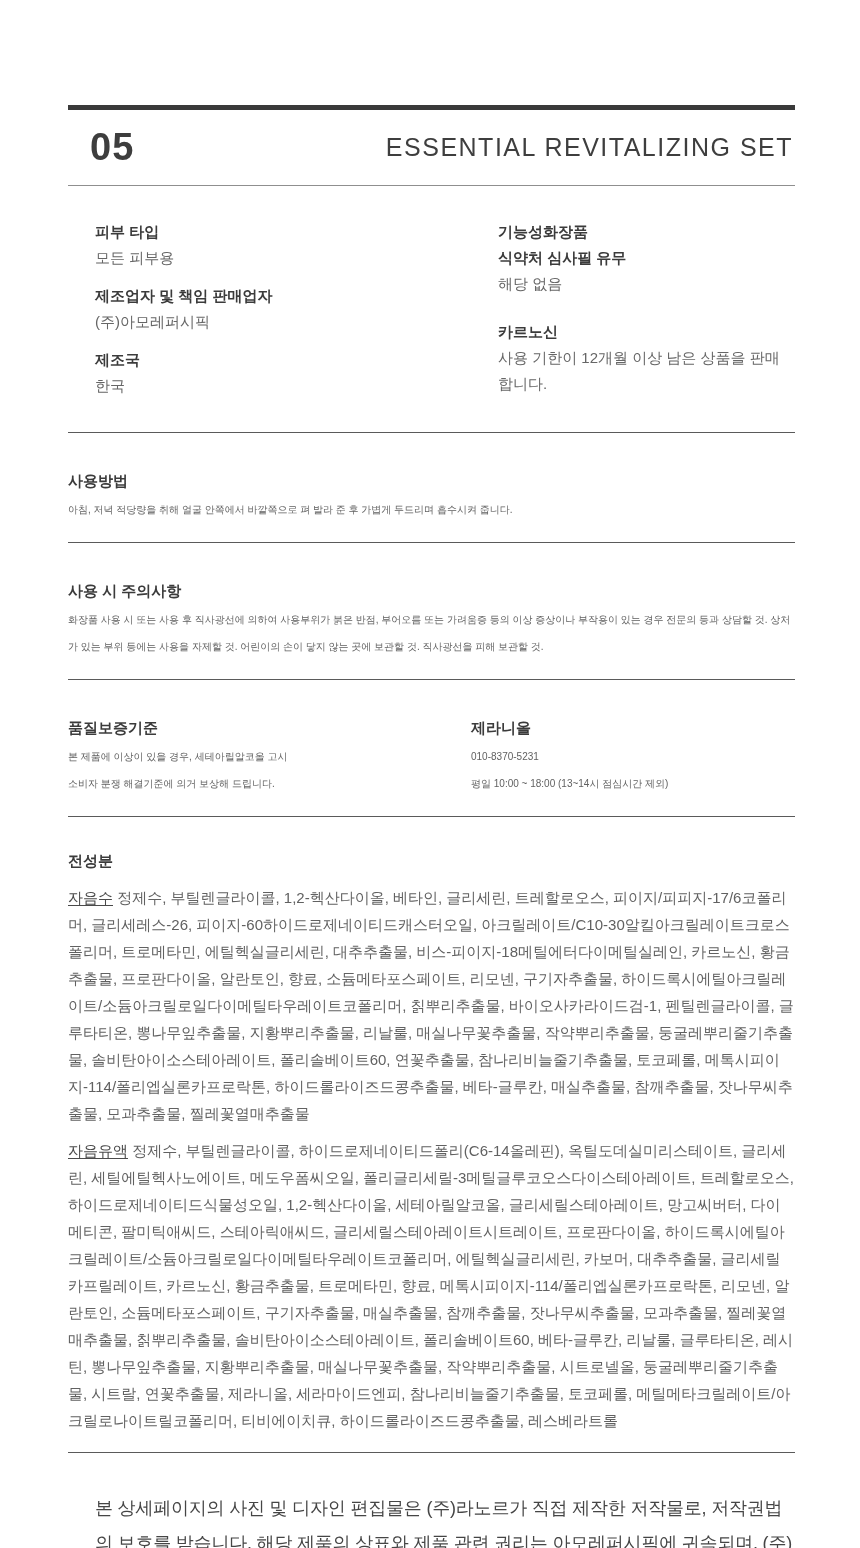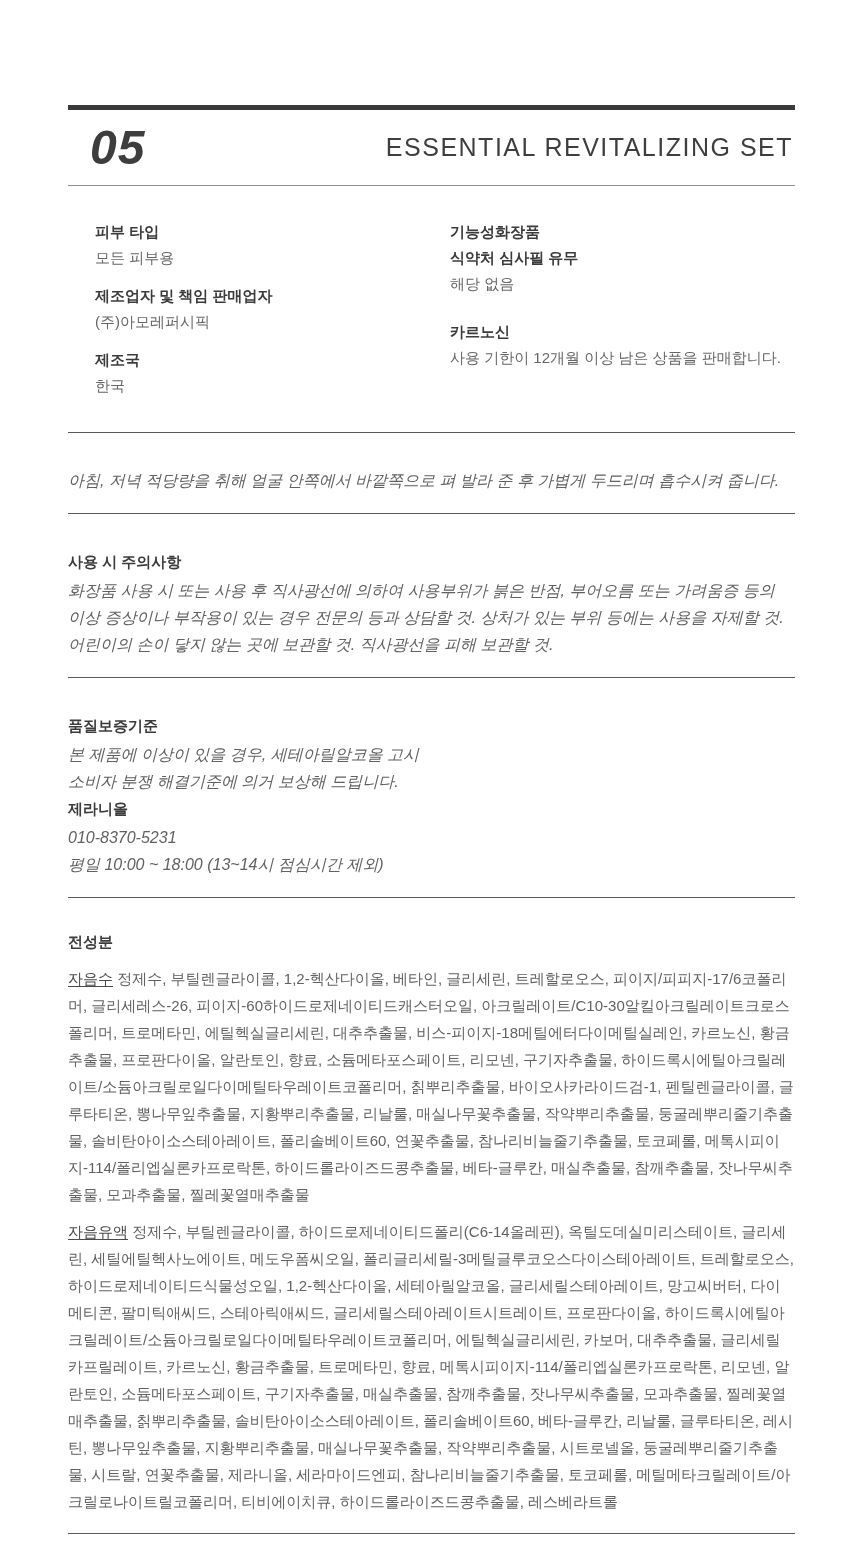--- a/index.html
+++ b/index.html
@@ -25,34 +25,33 @@
   .rule.light { background: #8f8f8f; }
 
   .header-row {
     display: flex;
     justify-content: space-between;
     align-items: center;
     padding: 14px 0 14px 22px;
     height: 75px;
   }
   .page-number {
-    font-size: 48px;
+    font-size: 38px;
     font-weight: bold;
     letter-spacing: 1px;
     color: #3d3d3d;
-    font-style: italic;
   }
   .page-title {
     font-size: 25px;
     letter-spacing: 1.5px;
     color: #3e3e3e;
     padding-right: 2px;
   }
 
-  .inner { padding-left: 27px; padding-right: 2px; }
+  .inner { padding-left: 27px; padding-right: 2px; gap: 48px; }
 
   .info-section {
     display: flex;
     padding-top: 33px;
     padding-bottom: 21px;
   }
   .info-col-left { width: 355px; flex: none; }
   .info-col-right { flex: 1; }
   .info-group { margin-bottom: 12px; }
   .info-label {
@@ -70,26 +69,25 @@
 
   .section { padding: 34px 0 19px; }
   .section-title {
     font-size: 15px;
     font-weight: bold;
     color: #3b3b3b;
     line-height: 27px;
     margin-bottom: 2px;
   }
   .section-body {
-    font-size: 16px;
+    font-size: 10px;
     color: #616161;
     line-height: 27px;
-    font-style: italic;
   }
-  .two-col { display: flex; flex-direction: column; }
+  .two-col { display: flex; }
   .two-col .col-left { width: 355px; flex: none; }
   .two-col .col-right { flex: 1; }
 
   .ingredients-section { padding: 30px 0 18px; }
   .ing-para {
     font-size: 15px;
     color: #616161;
     line-height: 27px;
     margin-top: 10px;
   }
@@ -145,20 +143,21 @@
       <div class="info-group gap-top">
         <div class="info-label">카르노신</div>
         <div class="info-value">사용 기한이 12개월 이상 남은 상품을 판매합니다.</div>
       </div>
     </div>
   </div>
 
   <div class="rule"></div>
 
   <div class="inner section">
+    <div class="section-title">사용방법</div>
     <div class="section-body">아침, 저녁 적당량을 취해 얼굴 안쪽에서 바깥쪽으로 펴 발라 준 후 가볍게 두드리며 흡수시켜 줍니다.</div>
   </div>
 
   <div class="rule"></div>
 
   <div class="inner section">
     <div class="section-title">사용 시 주의사항</div>
     <div class="section-body">화장품 사용 시 또는 사용 후 직사광선에 의하여 사용부위가 붉은 반점, 부어오름 또는 가려움증 등의 이상 증상이나 부작용이 있는 경우 전문의 등과 상담할 것. 상처가 있는 부위 등에는 사용을 자제할 것. 어린이의 손이 닿지 않는 곳에 보관할 것. 직사광선을 피해 보관할 것.</div>
   </div>
 

